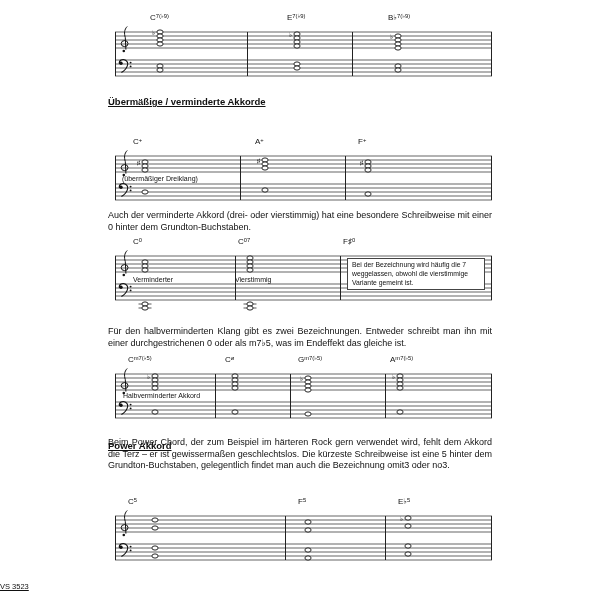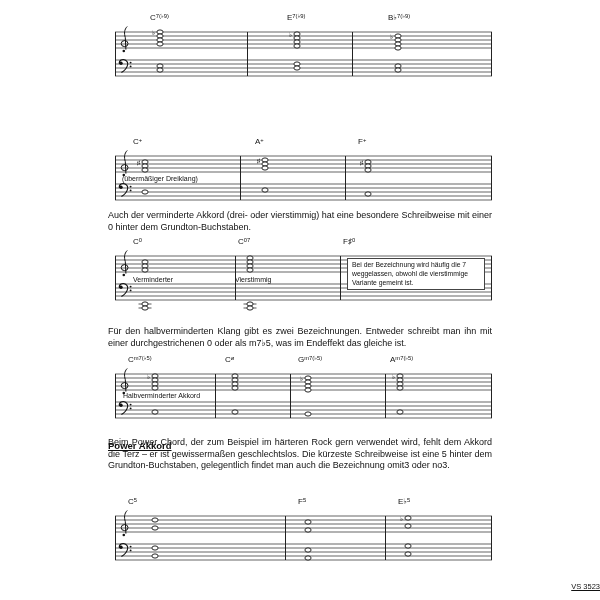--- a/index.html
+++ b/index.html
@@ -20,21 +20,21 @@
   }
   .system { position: absolute; }
   .system svg { position: absolute; left: 0; top: 10px; }
   .chord { position: absolute; top: -1px; font-size: 8px; white-space: nowrap; }
   .csup { font-size: 5.8px; position: relative; top: -2.5px; }
   .sys-caption { position: absolute; font-size: 7px; white-space: nowrap; }
   .note-box {
     position: absolute; border: 1px solid #444; background: #fff;
     font-size: 6.8px; line-height: 1.3; padding: 2px 4px; z-index: 2;
   }
-  .footer-code { position: absolute; left: 0; top: 582px; width: 600px; text-align: right; font-size: 7.5px; text-decoration: underline; }
+  .footer-code { position: absolute; left: 0; top: 582px; width: 600px; text-align: left; font-size: 7.5px; text-decoration: underline; }
   .page-number { position: absolute; left: 108px; top: 576px; width: 384px; text-align: right; font-size: 11px; font-weight: bold; margin-top: 38px; }
 </style>
 </head>
 <body>
 
 <div class="page">
 
   <div class="system" style="left:115px;top:14px;width:378px;height:78px">
     <div class="chord" style="left:35px"><span>C</span><span class="csup">7(♭9)</span></div>
     <div class="chord" style="left:172px"><span>E</span><span class="csup">7(♭9)</span></div>
@@ -72,20 +72,21 @@
         <ellipse cx="283" cy="12" rx="3.1" ry="2.1"></ellipse>
           <ellipse cx="283" cy="16" rx="3.1" ry="2.1"></ellipse>
           <ellipse cx="283" cy="20" rx="3.1" ry="2.1"></ellipse>
           <ellipse cx="283" cy="24" rx="3.1" ry="2.1"></ellipse>
         <ellipse cx="283" cy="42" rx="3.1" ry="2.1"></ellipse>
           <ellipse cx="283" cy="46" rx="3.1" ry="2.1"></ellipse>
       </g>
     </svg>
   </div>
 
+  <div class="heading" style="left:108px;top:96px">Übermäßige / verminderte Akkorde</div>
 
   <div class="system" style="left:115px;top:138px;width:378px;height:70px">
     <div class="chord" style="left:18px"><span>C</span><span class="csup">+</span></div>
     <div class="chord" style="left:140px"><span>A</span><span class="csup">+</span></div>
     <div class="chord" style="left:243px"><span>F</span><span class="csup">+</span></div>
     <div class="sys-caption" style="left:7px;top:37px">(übermäßiger Dreiklang)</div>
     <svg width="378" height="56" viewBox="0 0 378 56">
       <path d="M0,8H377M0,12H377M0,16H377M0,20H377M0,24H377M0,36H377M0,40H377M0,44H377M0,48H377M0,52H377" stroke="#222" stroke-width="0.7" fill="none"></path>
       <path d="M0.5,8V52M125.5,8V52M230.5,8V52M376.5,8V52" stroke="#222" stroke-width="1" fill="none"></path>
       <g stroke="#111" fill="none">

